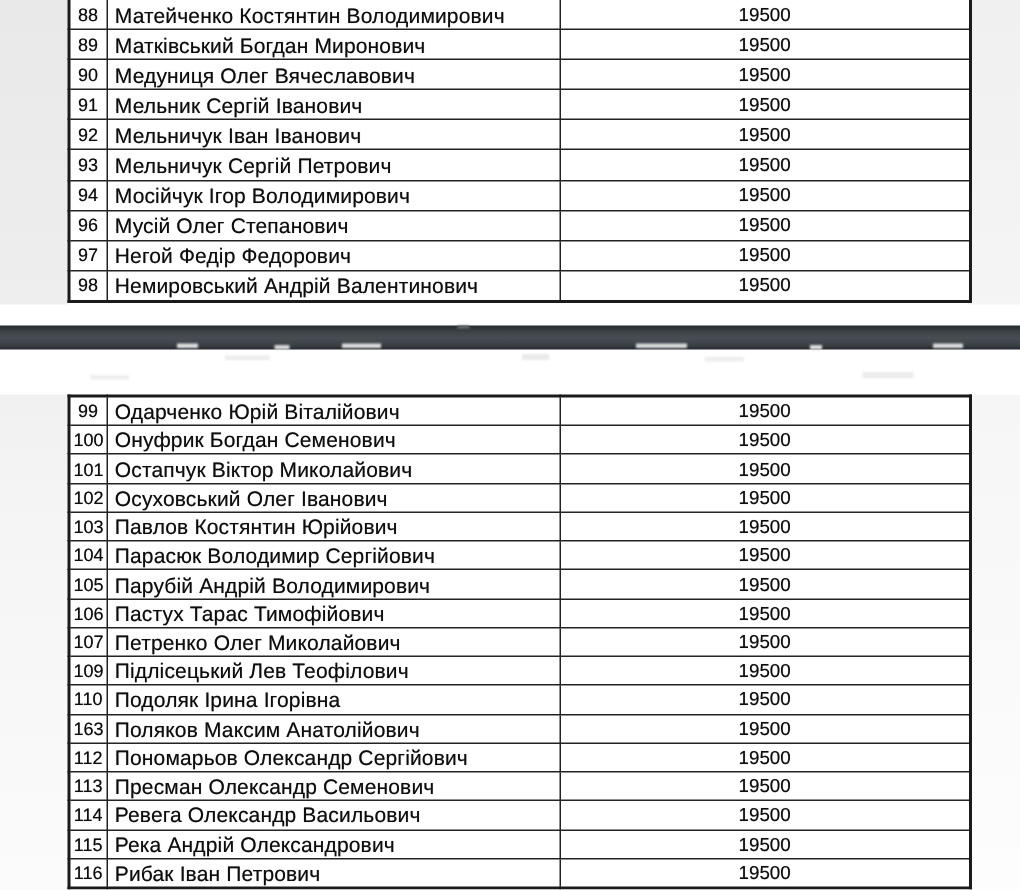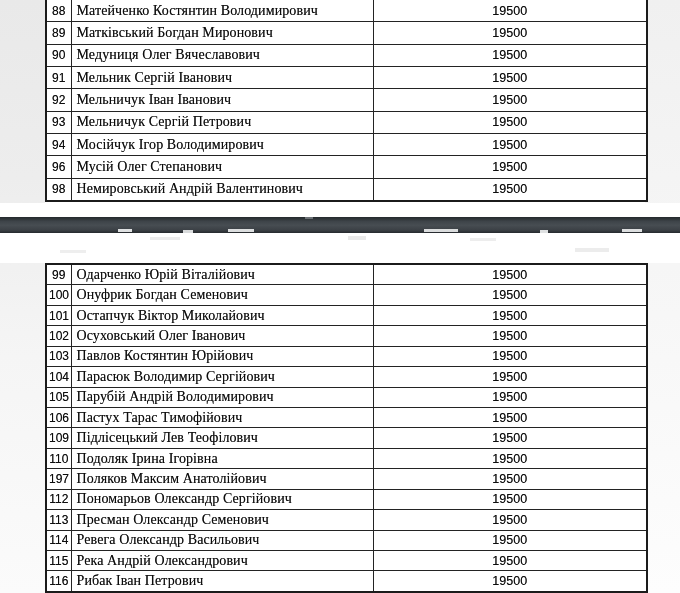--- a/index.html
+++ b/index.html
@@ -57,21 +57,21 @@
   }
   .scan-table { border: 2px solid #1b1b1b; }
   td.cell-num {
     font-family: "Liberation Sans", sans-serif;
     font-size: 12px;
     text-align: center;
     padding: 0 2px;
     text-shadow: 0 0 0.5px rgba(0,0,0,0.6);
   }
   td.cell-name {
-    font-family: Liberation Serif, serif;
+    font-family: Liberation Sans, sans-serif;
     font-size: 14px;
     padding-left: 5px;
     letter-spacing: 0.1px;
     text-shadow: 0 0 0.5px rgba(0,0,0,0.55);
     margin-top: 10px;
   }
   td.cell-val {
     font-family: "Liberation Sans", sans-serif;
     font-size: 12.5px;
     text-align: center;
@@ -137,20 +137,25 @@
           <td class="cell-val">19500</td>
         </tr>
         <tr>
           <td class="cell-num">94</td>
           <td class="cell-name">Мосійчук Ігор Володимирович</td>
           <td class="cell-val">19500</td>
         </tr>
         <tr>
           <td class="cell-num">96</td>
           <td class="cell-name">Мусій Олег Степанович</td>
+          <td class="cell-val">19500</td>
+        </tr>
+        <tr>
+          <td class="cell-num">97</td>
+          <td class="cell-name">Негой Федір Федорович</td>
           <td class="cell-val">19500</td>
         </tr>
         <tr>
           <td class="cell-num">98</td>
           <td class="cell-name">Немировський Андрій Валентинович</td>
           <td class="cell-val">19500</td>
         </tr>
       </tbody>
   </table>
 
@@ -210,31 +215,36 @@
           <td class="cell-num">105</td>
           <td class="cell-name">Парубій Андрій Володимирович</td>
           <td class="cell-val">19500</td>
         </tr>
         <tr>
           <td class="cell-num">106</td>
           <td class="cell-name">Пастух Тарас Тимофійович</td>
           <td class="cell-val">19500</td>
         </tr>
         <tr>
+          <td class="cell-num">107</td>
+          <td class="cell-name">Петренко Олег Миколайович</td>
+          <td class="cell-val">19500</td>
+        </tr>
+        <tr>
           <td class="cell-num">109</td>
           <td class="cell-name">Підлісецький Лев Теофілович</td>
           <td class="cell-val">19500</td>
         </tr>
         <tr>
           <td class="cell-num">110</td>
           <td class="cell-name">Подоляк Ірина Ігорівна</td>
           <td class="cell-val">19500</td>
         </tr>
         <tr>
-          <td class="cell-num">197</td>
+          <td class="cell-num">163</td>
           <td class="cell-name">Поляков Максим Анатолійович</td>
           <td class="cell-val">19500</td>
         </tr>
         <tr>
           <td class="cell-num">112</td>
           <td class="cell-name">Пономарьов Олександр Сергійович</td>
           <td class="cell-val">19500</td>
         </tr>
         <tr>
           <td class="cell-num">113</td>

